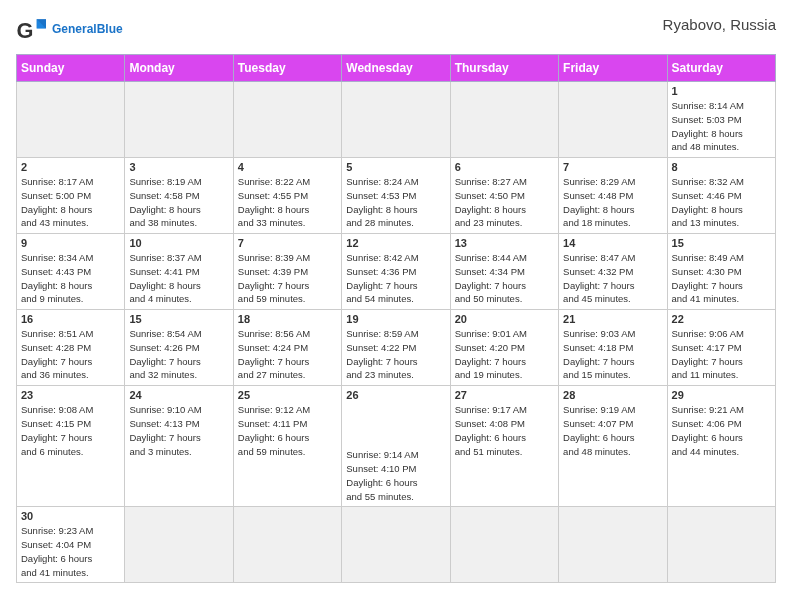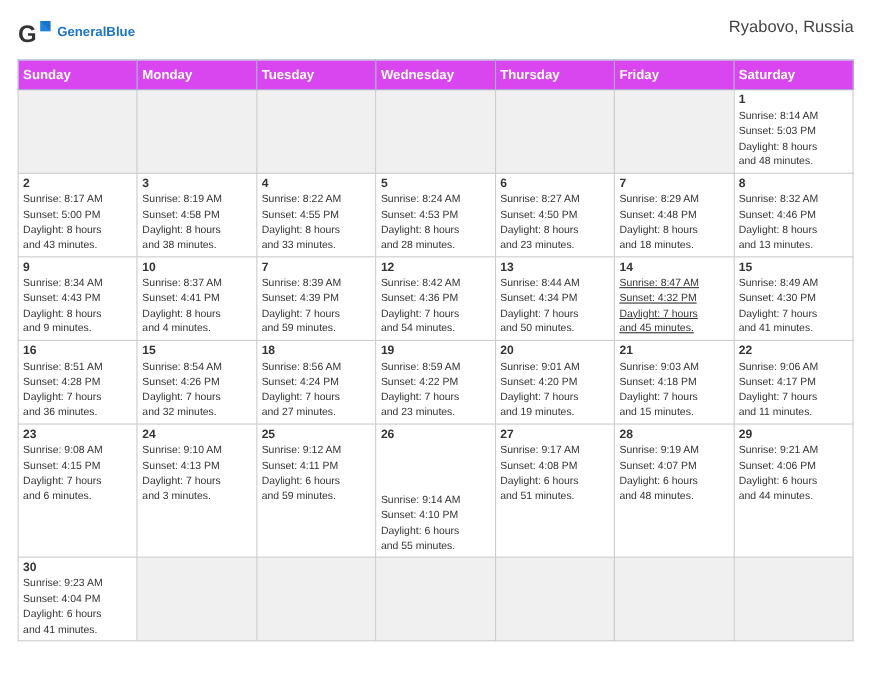--- a/index.html
+++ b/index.html
@@ -225,21 +225,21 @@
           </td>
           <td class="">
             <span class="day-num">13</span>
             <div class="day-info" style="white-space: pre-line;">Sunrise: 8:44 AM
 Sunset: 4:34 PM
 Daylight: 7 hours
 and 50 minutes.</div>
           </td>
           <td class="">
             <span class="day-num">14</span>
-            <div class="day-info" style="white-space: pre-line; text-decoration: underline;">Sunrise: 8:47 AM
+            <div class="day-info" style="white-space: pre-line;">Sunrise: 8:47 AM
 Sunset: 4:32 PM
 Daylight: 7 hours
 and 45 minutes.</div>
           </td>
           <td class="">
             <span class="day-num">15</span>
             <div class="day-info" style="white-space: pre-line;">Sunrise: 8:49 AM
 Sunset: 4:30 PM
 Daylight: 7 hours
 and 41 minutes.</div>

